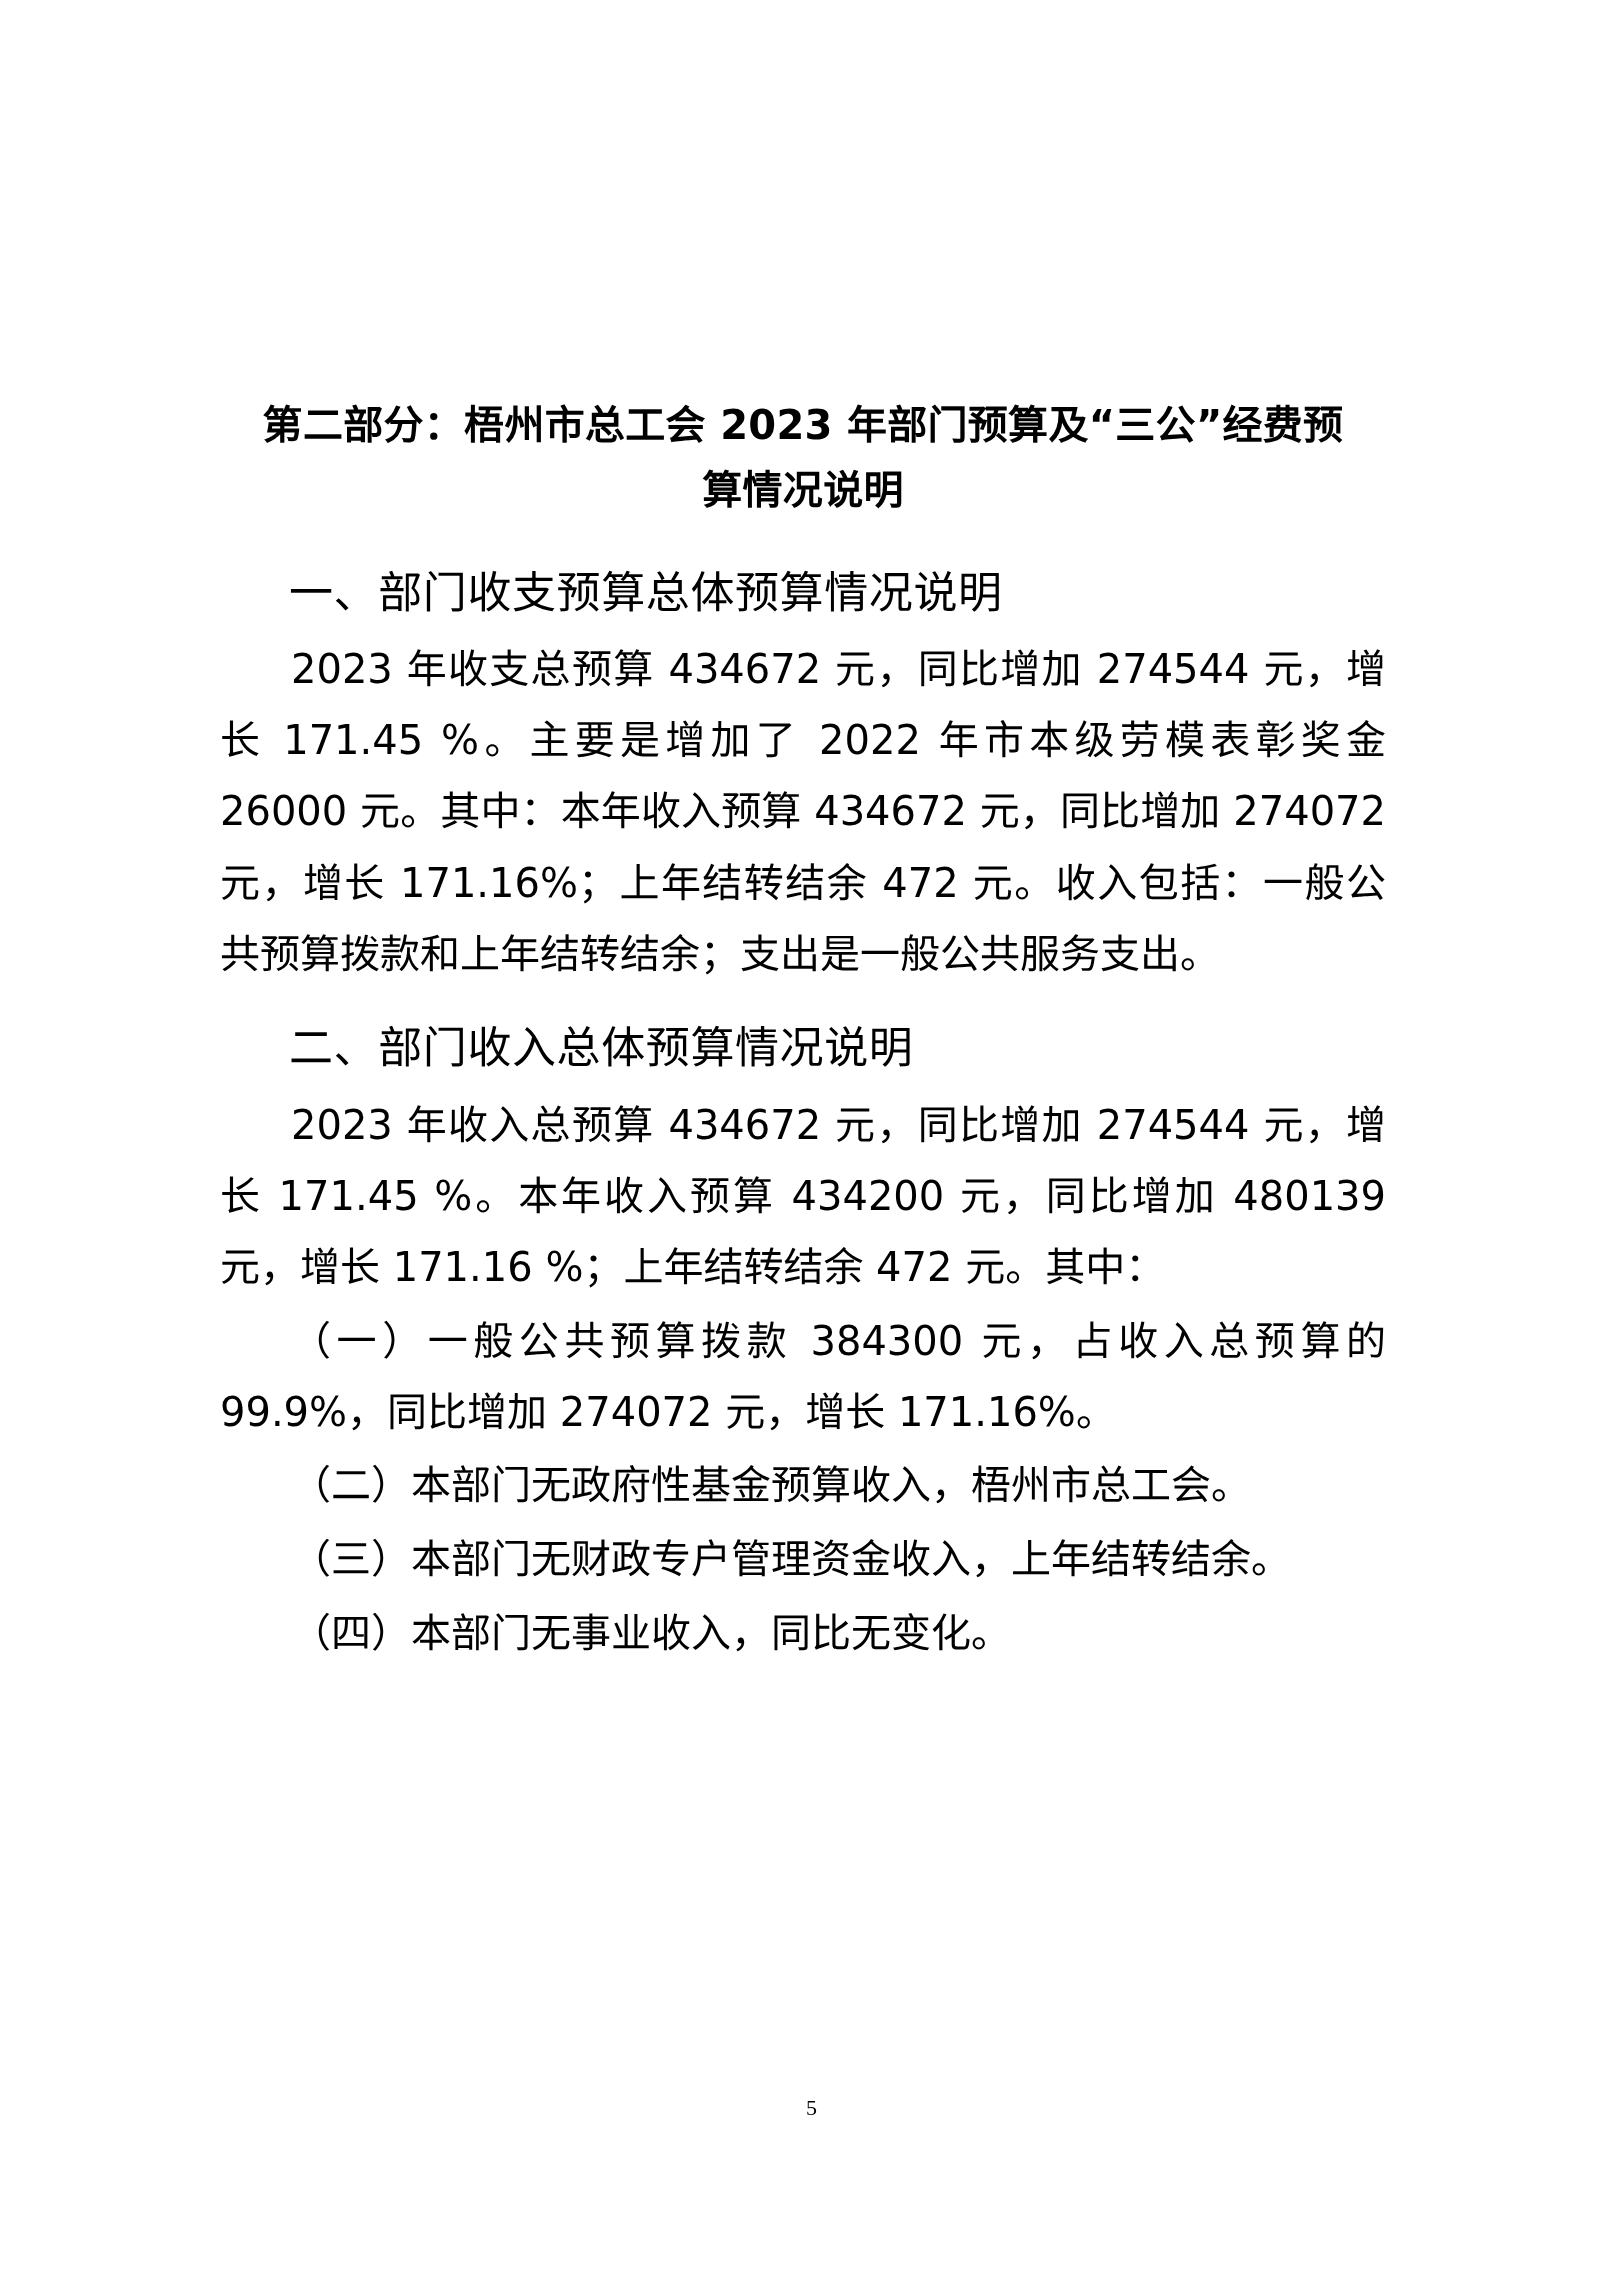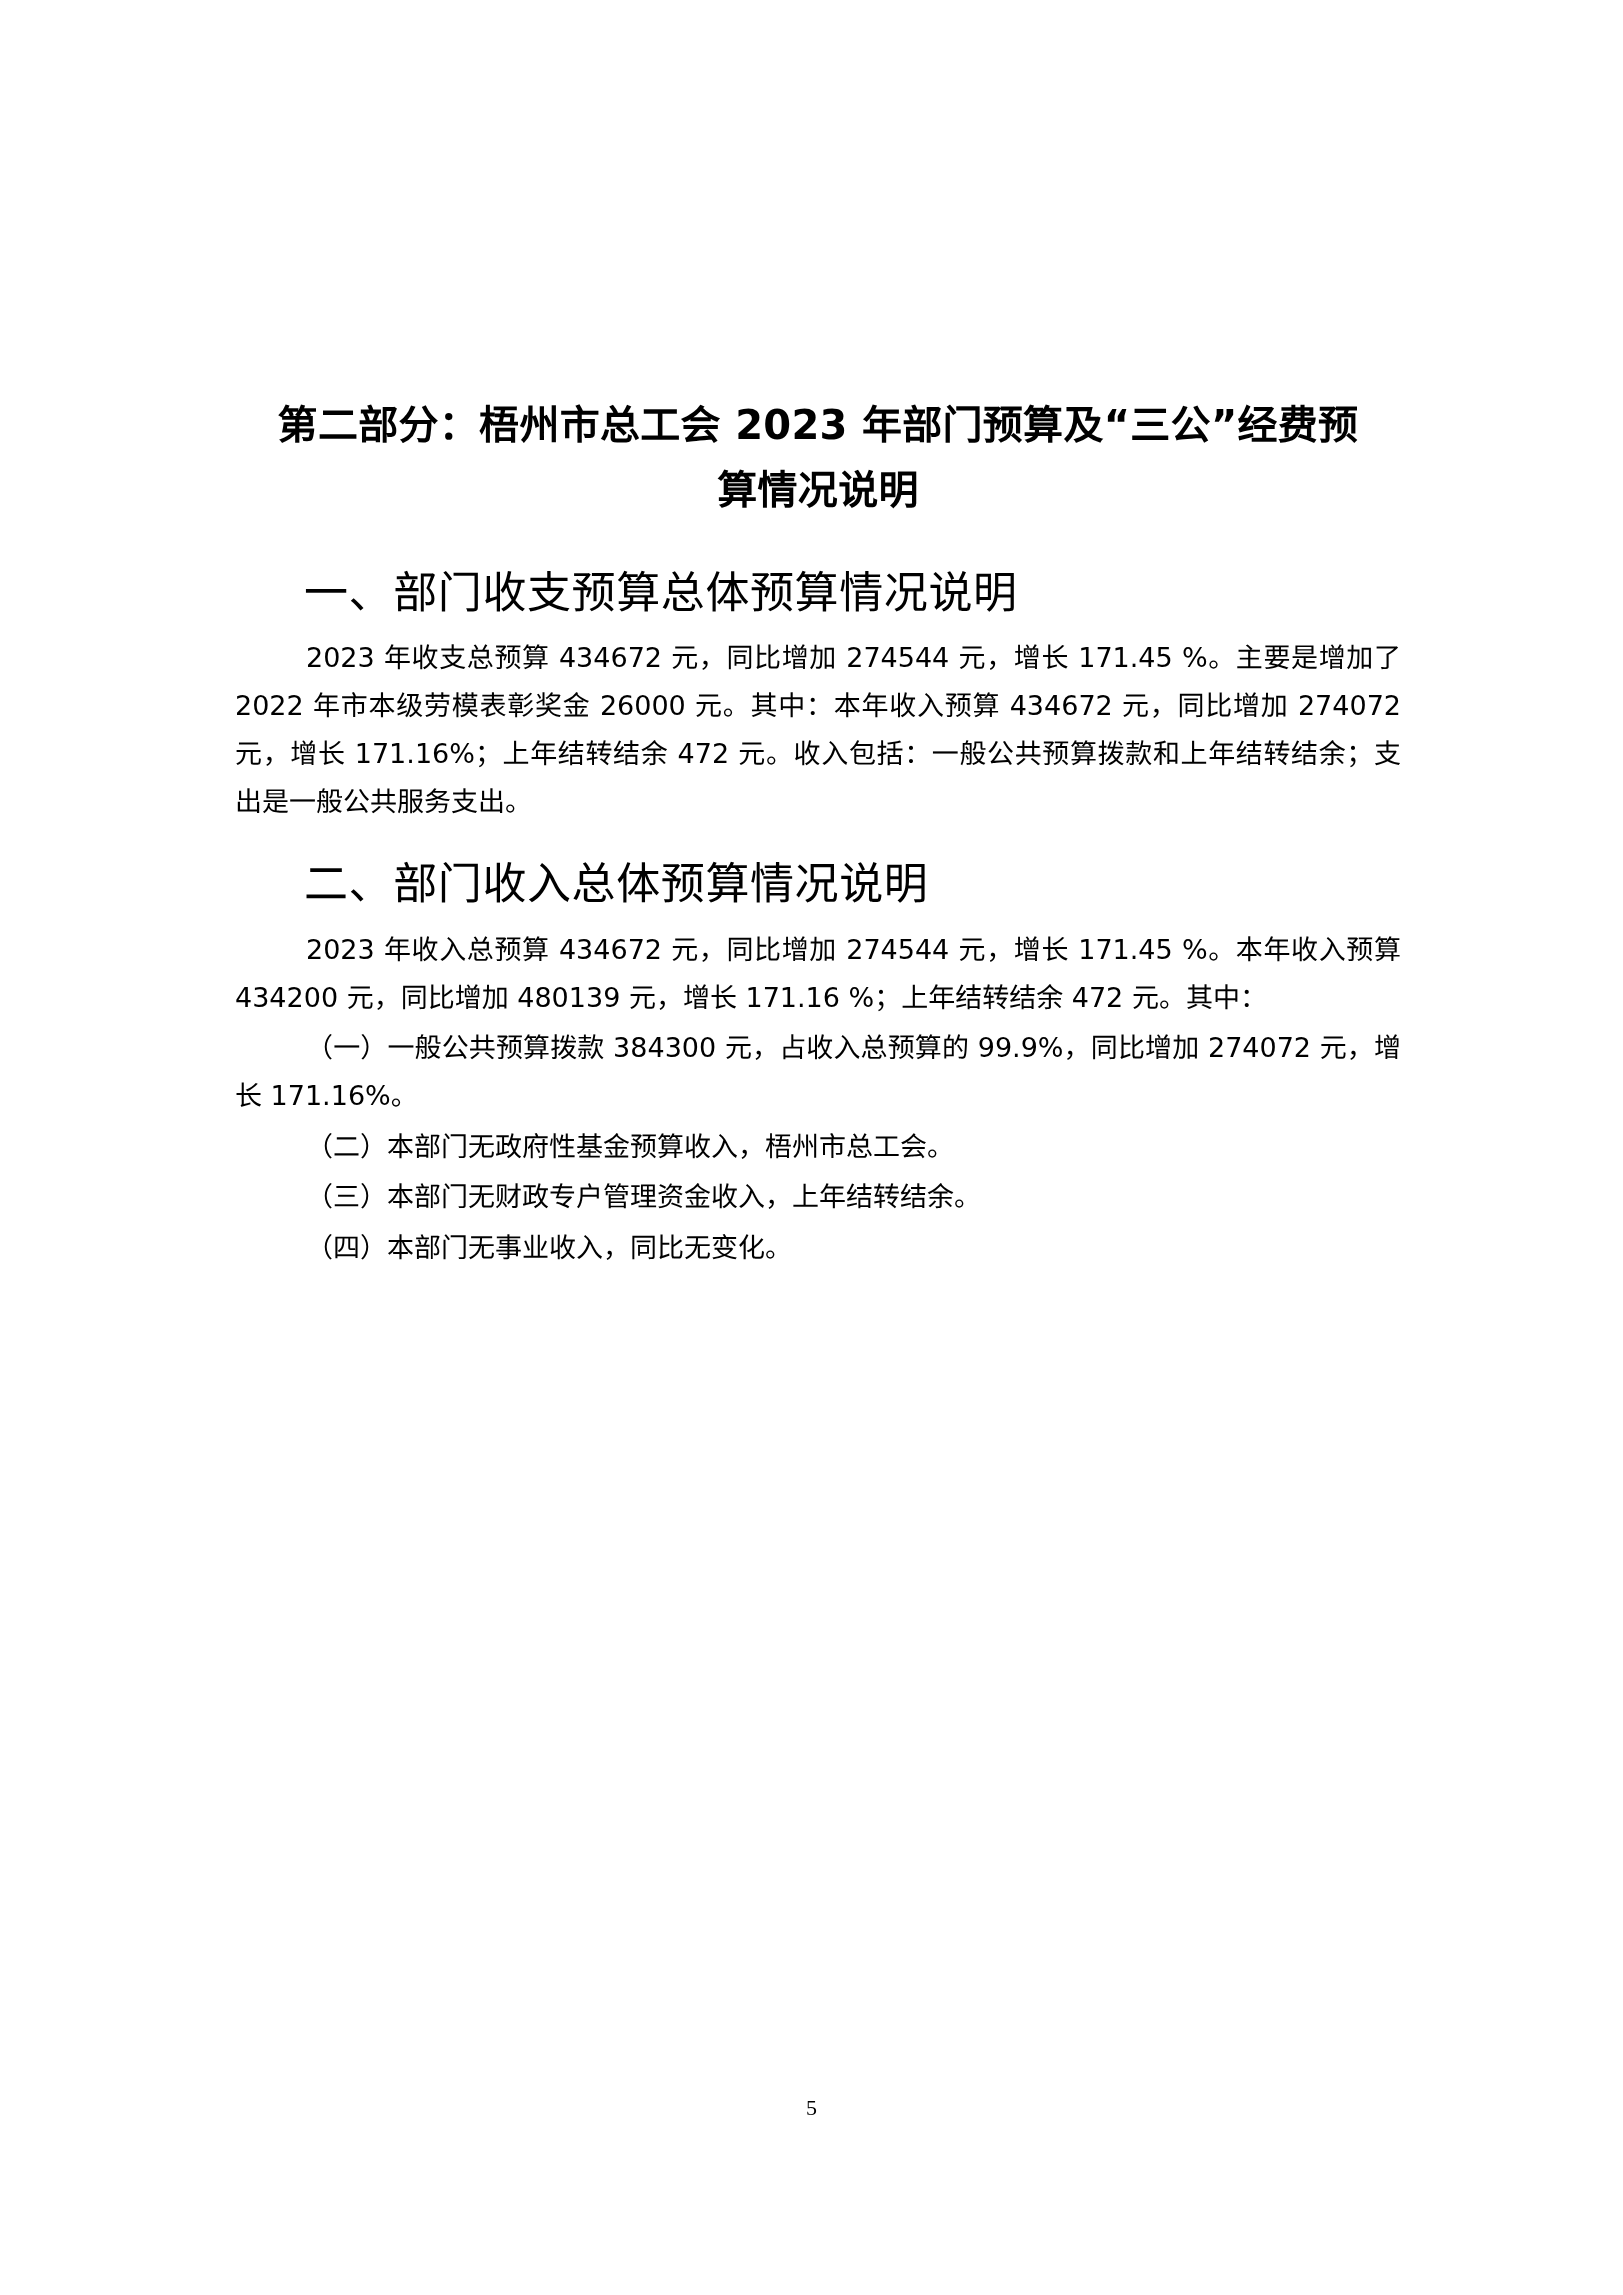--- a/index.html
+++ b/index.html
@@ -16,21 +16,21 @@
     position: relative;
     width: 1623px;
     height: 2295px;
     margin: 0 auto;
     background: #ffffff;
     box-sizing: border-box;
     overflow: hidden;
   }
   .content {
     position: absolute;
-    left: 235px;
+    left: 220px;
     top: 393px;
     width: 1166px;
   }
   .doc-title {
     font-size: 40px;
     font-weight: bold;
     line-height: 1.62;
     text-align: center;
     letter-spacing: 0.3px;
     margin: 0 0 33px 0;
@@ -38,21 +38,21 @@
   }
   .section-heading {
     font-size: 44px;
     font-weight: normal;
     line-height: 1.7;
     margin: 21px 0 3.7px 0;
     text-indent: 69px;
     letter-spacing: 0.6px;
   }
   .para {
-    font-size: 27px;
+    font-size: 40px;
     line-height: 1.78;
     margin: 0 0 2.5px 0;
     text-indent: 71px;
     text-align: justify;
     text-justify: inter-ideograph;
     letter-spacing: 0px;
   }
   .page-number {
     position: absolute;
     left: 0;

